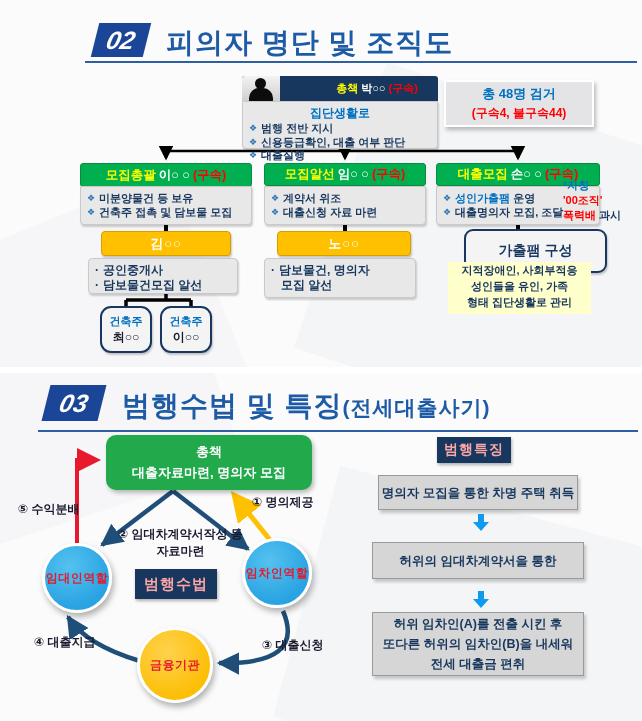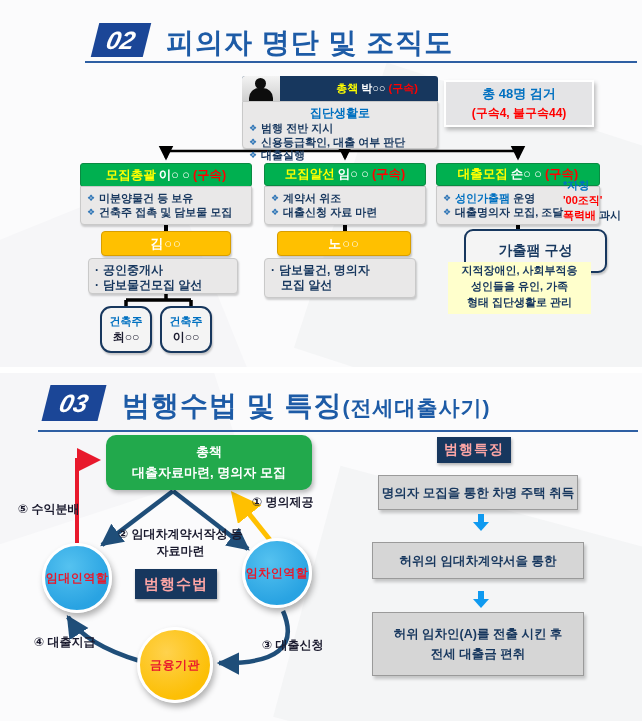--- a/index.html
+++ b/index.html
@@ -293,16 +293,17 @@
       <div>허위의 임대차계약서을 통한</div>
     </div>
 
     <div class="down-arrow" style="left:481px; top:232px;">
       <div class="stem"></div>
         <div class="tri"></div>
     </div>
 
     <div class="step-box" style="left:372px; top:239px; width:212px; height:64px;">
       <div>허위 임차인(A)를 전출 시킨 후</div>
+      <div>또다른 허위의 임차인(B)을 내세워</div>
       <div>전세 대출금 편취</div>
     </div>
   </div>
 </div>
 
 </body></html>

